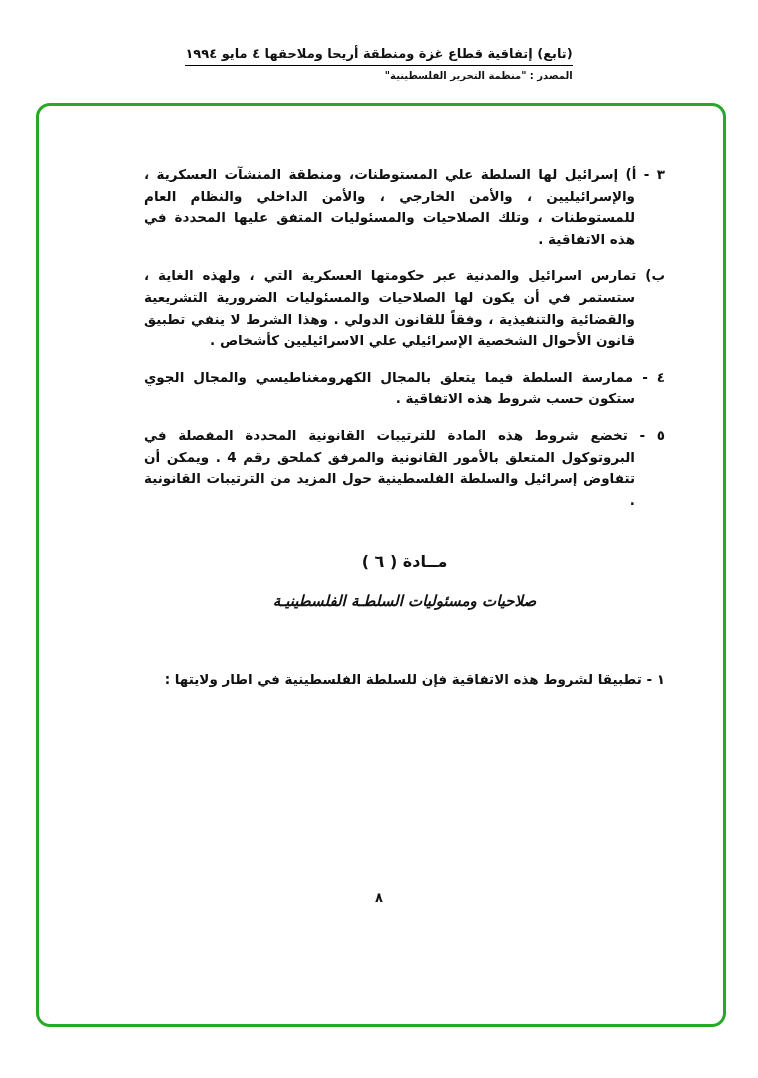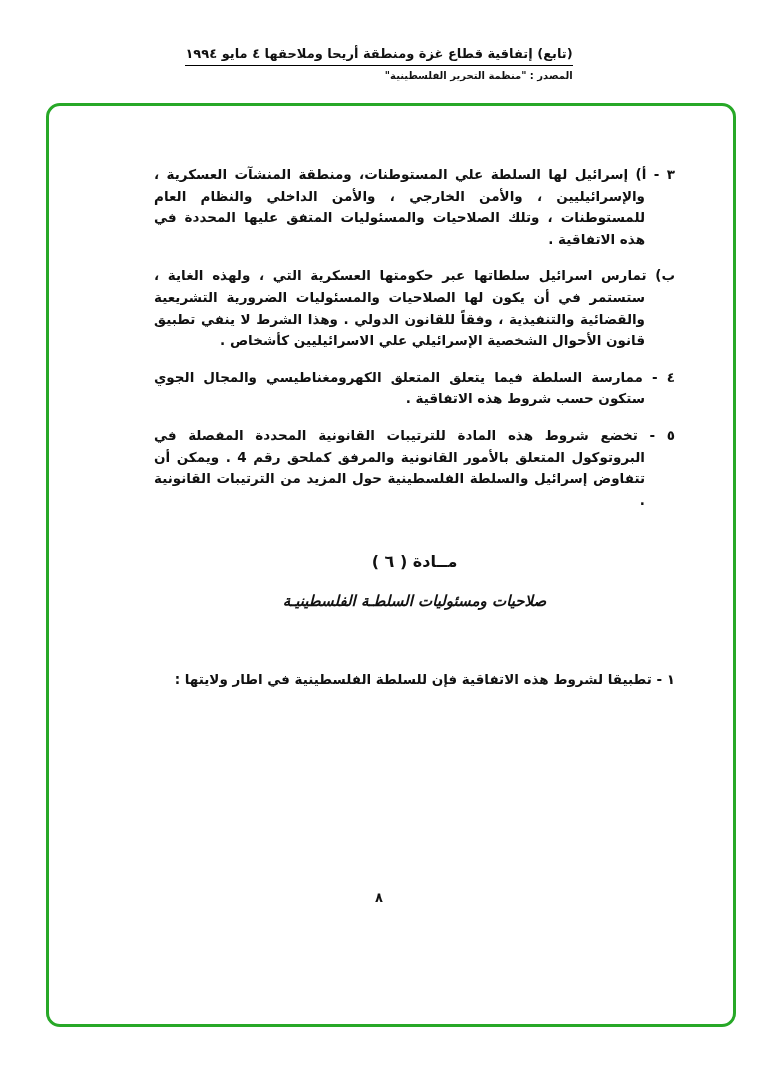--- a/index.html
+++ b/index.html
@@ -29,21 +29,21 @@
   }
   .doc-source {
     font-size: 10px; font-weight: bold;
     text-align: right;
     margin-top: 4px;
   }
 
   
   .green-box {
     position: absolute;
-    top: 103px; right: 22px;
+    top: 103px; right: 32px;
     width: 690px; height: 924px;
     border: 3px solid var(--frame-green);
     border-radius: 14px;
     background: #ffffff;
   }
   .content {
     padding: 58px 58px 0 105px;
     font-size: 13.5px;
     font-weight: bold;
     line-height: 1.6;
@@ -90,22 +90,22 @@
       <div class="doc-title">(تابع) إتفاقية قطاع غزة ومنطقة أريحا وملاحقها ٤ مايو ١٩٩٤</div>
       <div class="doc-source">المصدر :  "منظمة التحرير الفلسطينية"</div>
     </div>
   </header>
 
   <div class="green-box">
     <div class="content">
 
       <div class="paragraphs">
           <div class="para"><span class="marker">٣ - أ) </span><span>إسرائيل لها السلطة علي المستوطنات، ومنطقة المنشآت العسكرية ، والإسرائيليين ، والأمن الخارجي ، والأمن الداخلي والنظام العام للمستوطنات ، وتلك الصلاحيات والمسئوليات المتفق عليها المحددة في هذه الاتفاقية .</span></div>
-          <div class="para"><span class="marker">ب) </span><span>تمارس اسرائيل سلطاتها عبر حكومتها العسكرية التي ، ولهذه الغاية ، ستستمر في أن يكون لها الصلاحيات والمسئوليات الضرورية التشريعية والقضائية والتنفيذية ، وفقاً للقانون الدولي . وهذا الشرط لا ينفي تطبيق قانون الأحوال الشخصية الإسرائيلي علي الاسرائيليين كأشخاص .</span></div>
-          <div class="para"><span class="marker">٤ - </span><span>ممارسة السلطة فيما يتعلق المتعلق الكهرومغناطيسي والمجال الجوي ستكون حسب شروط هذه الاتفاقية .</span></div>
+          <div class="para"><span class="marker">ب) </span><span>تمارس اسرائيل والمدنية عبر حكومتها العسكرية التي ، ولهذه الغاية ، ستستمر في أن يكون لها الصلاحيات والمسئوليات الضرورية التشريعية والقضائية والتنفيذية ، وفقاً للقانون الدولي . وهذا الشرط لا ينفي تطبيق قانون الأحوال الشخصية الإسرائيلي علي الاسرائيليين كأشخاص .</span></div>
+          <div class="para"><span class="marker">٤ - </span><span>ممارسة السلطة فيما يتعلق بالمجال الكهرومغناطيسي والمجال الجوي ستكون حسب شروط هذه الاتفاقية .</span></div>
           <div class="para"><span class="marker">٥ - </span><span>تخضع شروط هذه المادة للترتيبات القانونية المحددة المفصلة في البروتوكول المتعلق بالأمور القانونية والمرفق كملحق رقم 4 . ويمكن أن تتفاوض إسرائيل والسلطة الفلسطينية حول المزيد من الترتيبات القانونية .</span></div>
         </div>
 
       <div class="article-heading">مــادة  ( ٦ )</div>
 
       <div class="article-subtitle">صلاحيات ومسئوليات السلطـة الفلسطينيـة</div>
 
       <div class="para intro">١ - تطبيقا لشروط هذه الاتفاقية فإن للسلطة الفلسطينية في اطار ولايتها :</div>
 
     </div>

